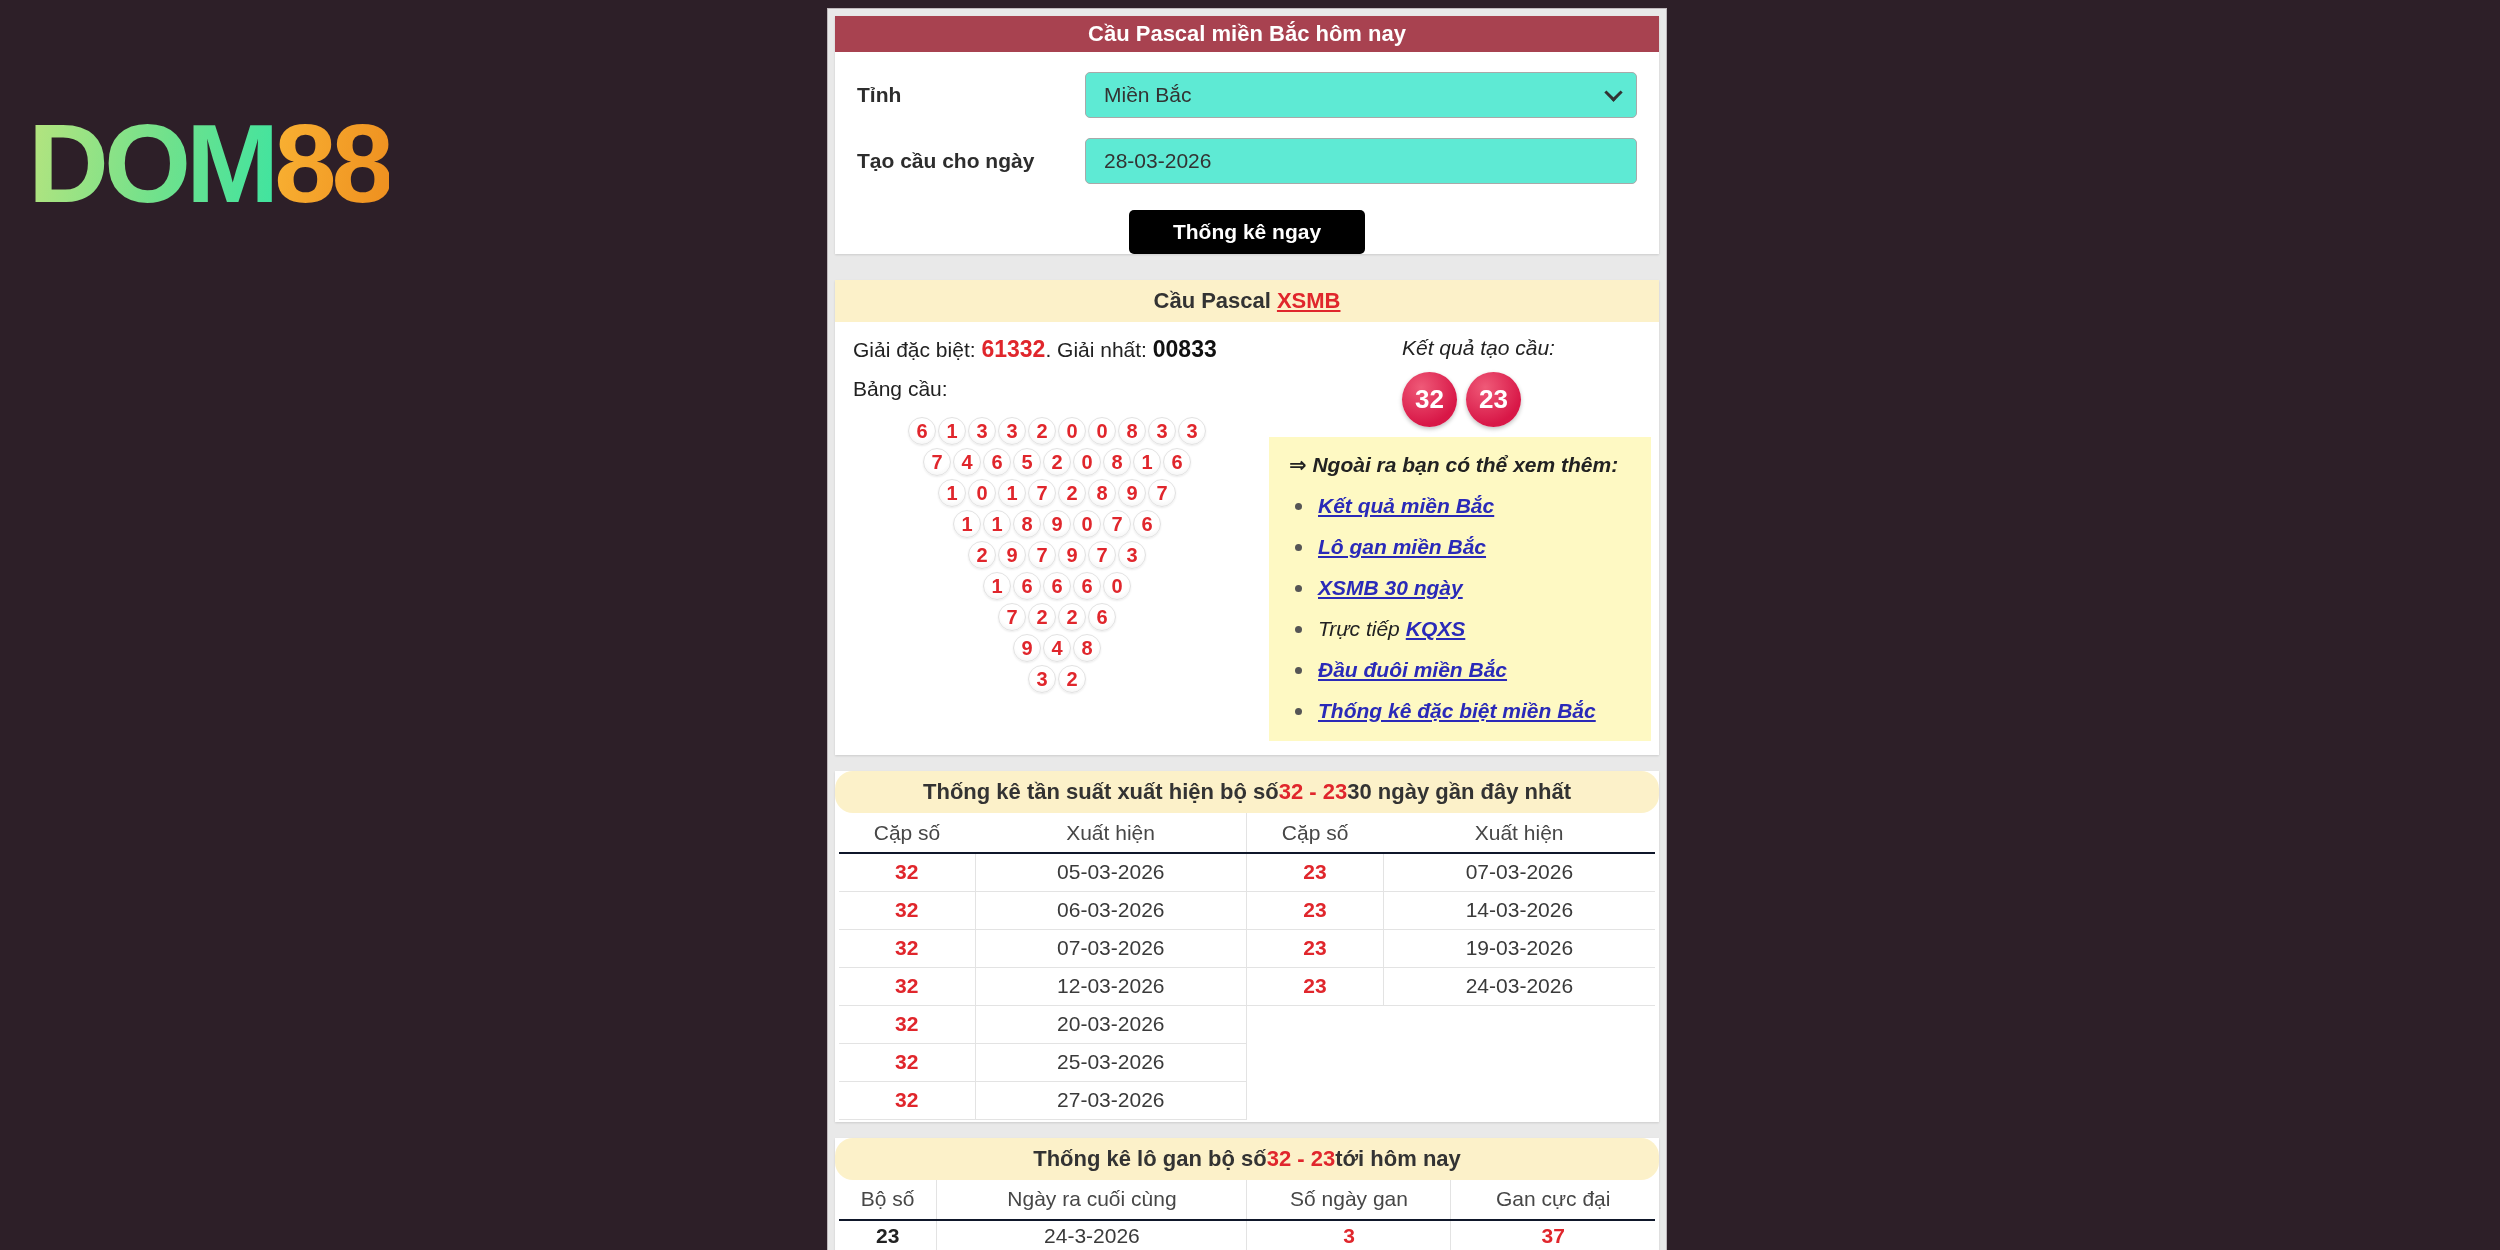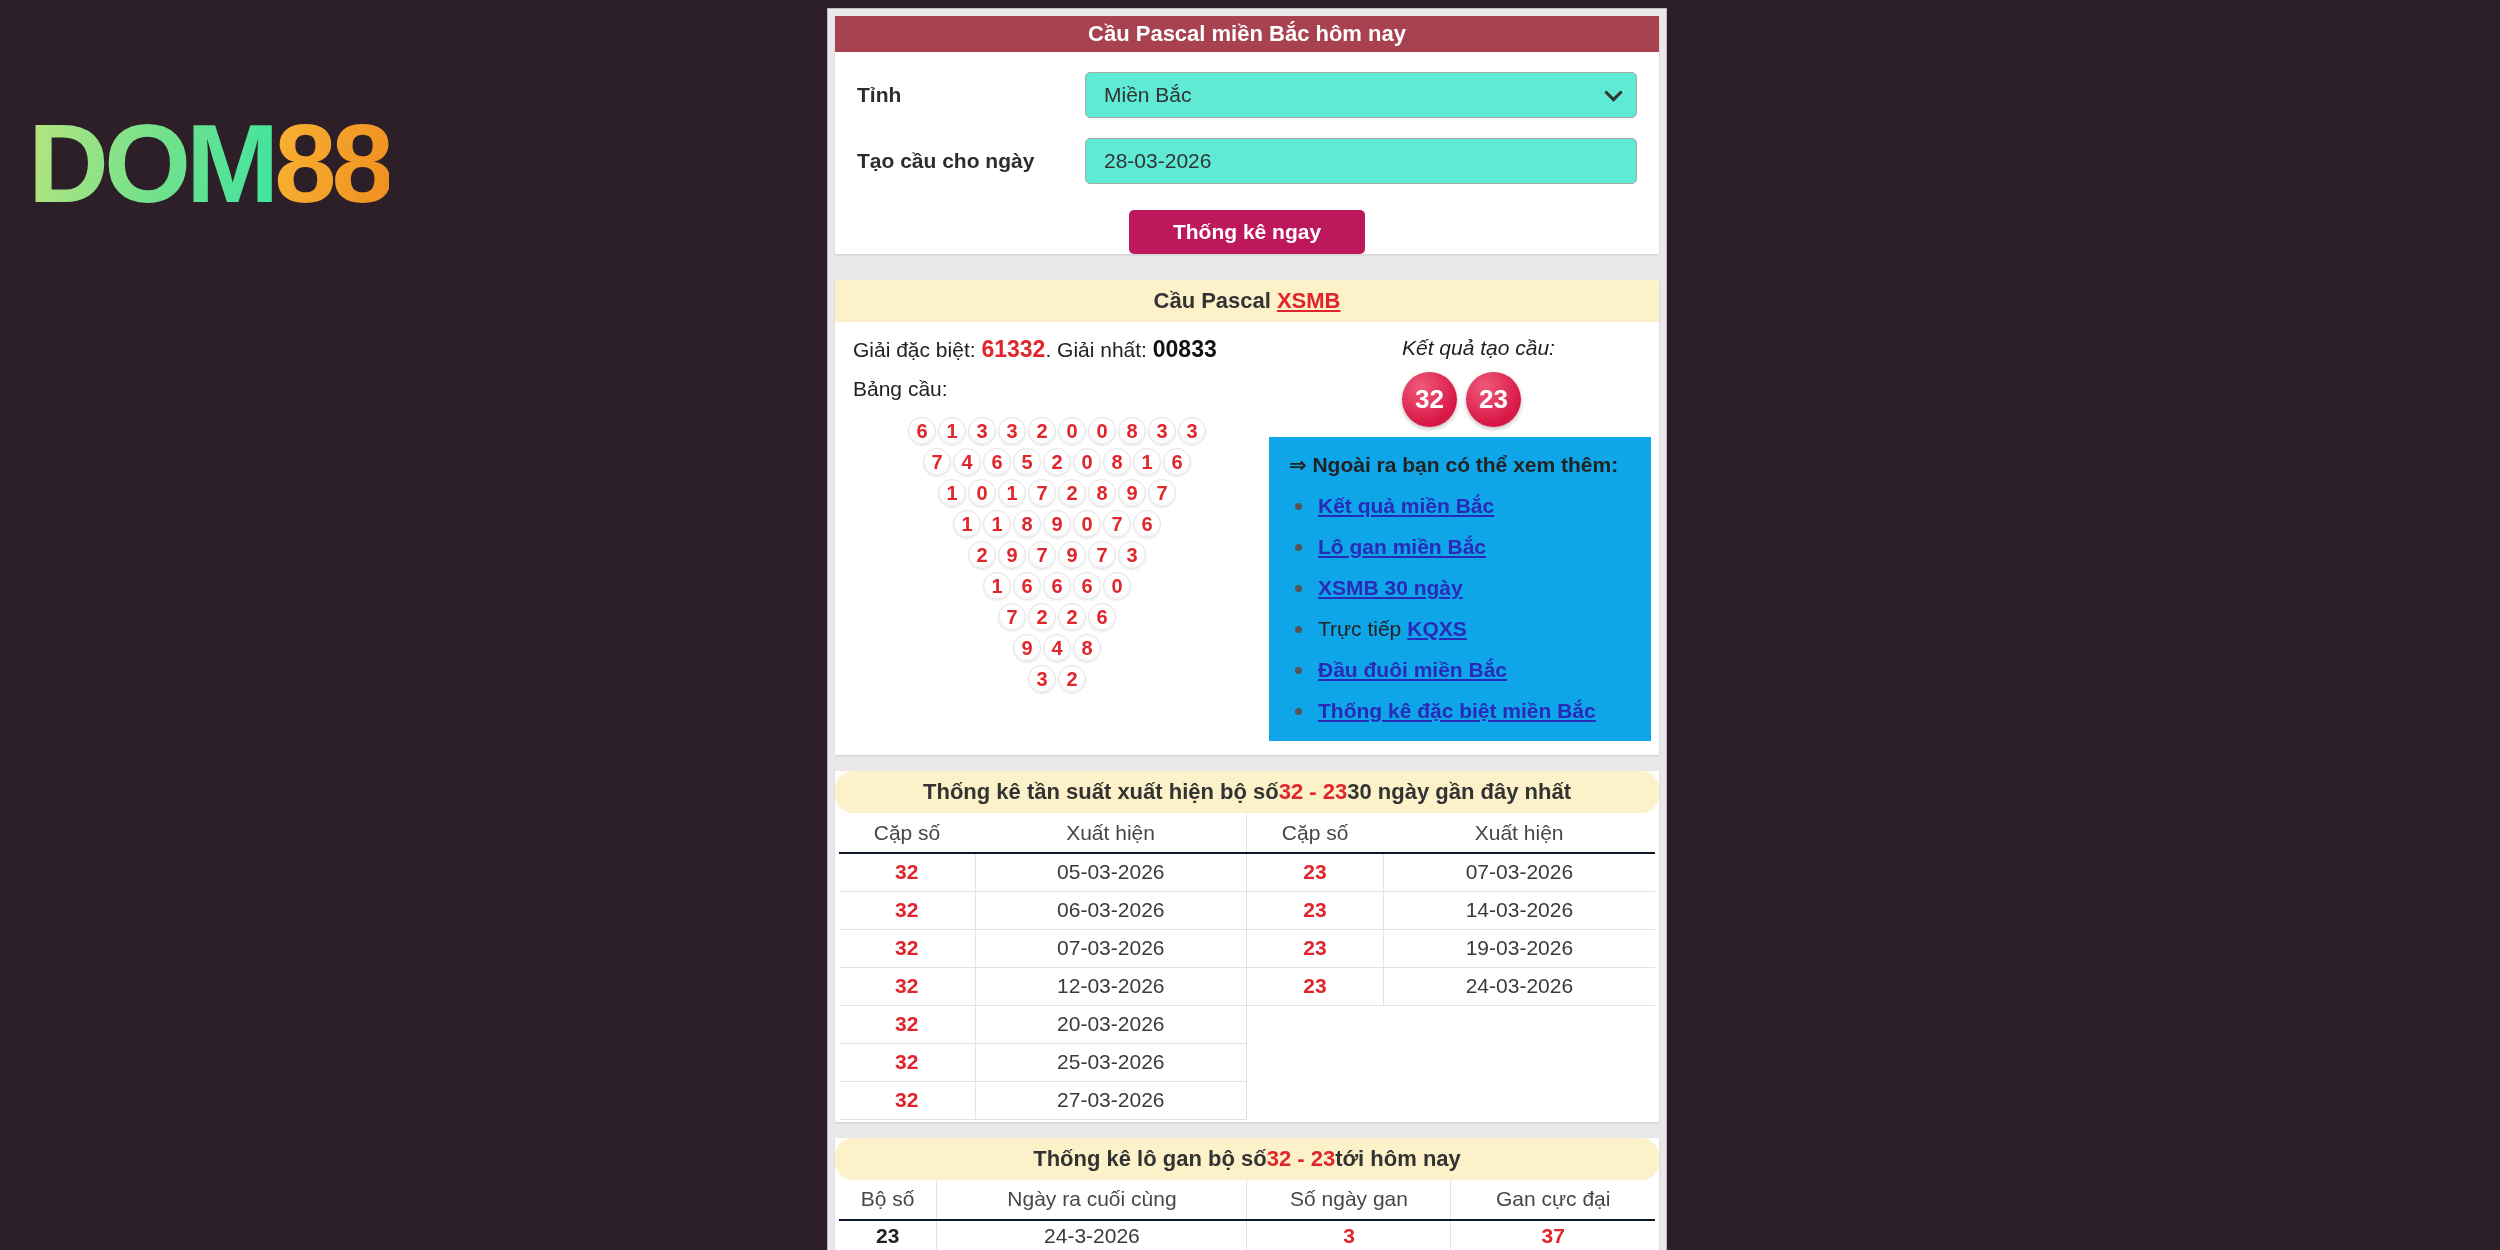--- a/index.html
+++ b/index.html
@@ -32,21 +32,21 @@
   
   .form-row { display:flex; align-items:center; padding:0 22px; margin-top:20px;justify-content:space-between; }
   .form-row label { width:228px; font-size:21px; font-weight:bold; color:#2d2d2d; }
   .select, .text-input { flex:1; height:46px; border:1px solid #a9a9a9; border-radius:5px;
        background:#5eead4; font-size:21px; color:#333; display:flex; align-items:center;
        padding:0 18px; position:relative; font-family:inherit; }
   .text-input { width:100%; }
   .chevron { position:absolute; right:16px; top:13px; width:13px; height:13px;
        border-right:3px solid #333; border-bottom:3px solid #333; transform:rotate(45deg); }
   .btn-row { display:flex; justify-content:center; margin:26px 0 24px; }
-  .btn { background:#be185d; color:#fff; font-weight:bold; font-size:21px;
+  .btn { background:#000000; color:#fff; font-weight:bold; font-size:21px;
          border:none; border-radius:5px; padding:0 44px; height:44px; cursor:pointer;
          font-family:inherit; }
 
   
   .pascal-card { margin-top:26px; padding-bottom:14px; }
   .pascal-body { display:flex; padding:0 8px; }
   .p-left { width:418px; padding:14px 0 0 10px; }
   .p-right { flex:1; padding:14px 0 0 8px; }
   .prize-line { font-size:21px; color:#222; }
   .prize-line .sp { color:#e0262c; font-weight:bold; font-size:23px; }
@@ -59,21 +59,21 @@
       border:1px solid #e2e2e2; box-shadow:0 1px 2px rgba(0,0,0,.08);
       display:flex; align-items:center; justify-content:center;
       color:#e0262c; font-weight:bold; font-size:20px; }
   .result-label { font-size:21px; color:#222; padding-left:133px;font-style:italic; }
   .balls { display:flex; gap:9px; margin-top:12px; padding-left:133px; }
   .ball { width:55px; height:55px; border-radius:50%;
       background:radial-gradient(circle at 35% 28%, #ef5a78 0%, #d81747 70%);
       box-shadow:0 2px 4px rgba(0,0,0,.25);
       color:#fff; font-weight:bold; font-size:26px;
       display:flex; align-items:center; justify-content:center; }
-  .more-box { background:#0ea5e9; margin-top:10px; padding:16px 20px 18px; }
+  .more-box { background:#fef9c3; margin-top:10px; padding:16px 20px 18px;font-style:italic; }
   .more-title { font-size:21px; font-weight:bold; color:#222; }
   .more-list { list-style:none; margin-top:6px; }
   .more-list li { display:flex; align-items:center; margin-top:17px; font-size:21px; }
   .dot { width:7px; height:7px; border-radius:50%; background:#555; margin:0 16px 0 6px; flex:0 0 auto; }
   .more-list .pre { color:#222; margin-right:6px; }
   .more-list a { color:#2a2ab8; font-weight:bold; text-decoration:underline; }
   .title-link { color:#e0262c; text-decoration:underline; margin-left:6px; }
 
   
   .table-card { margin-top:16px; padding:0 4px 2px; }

